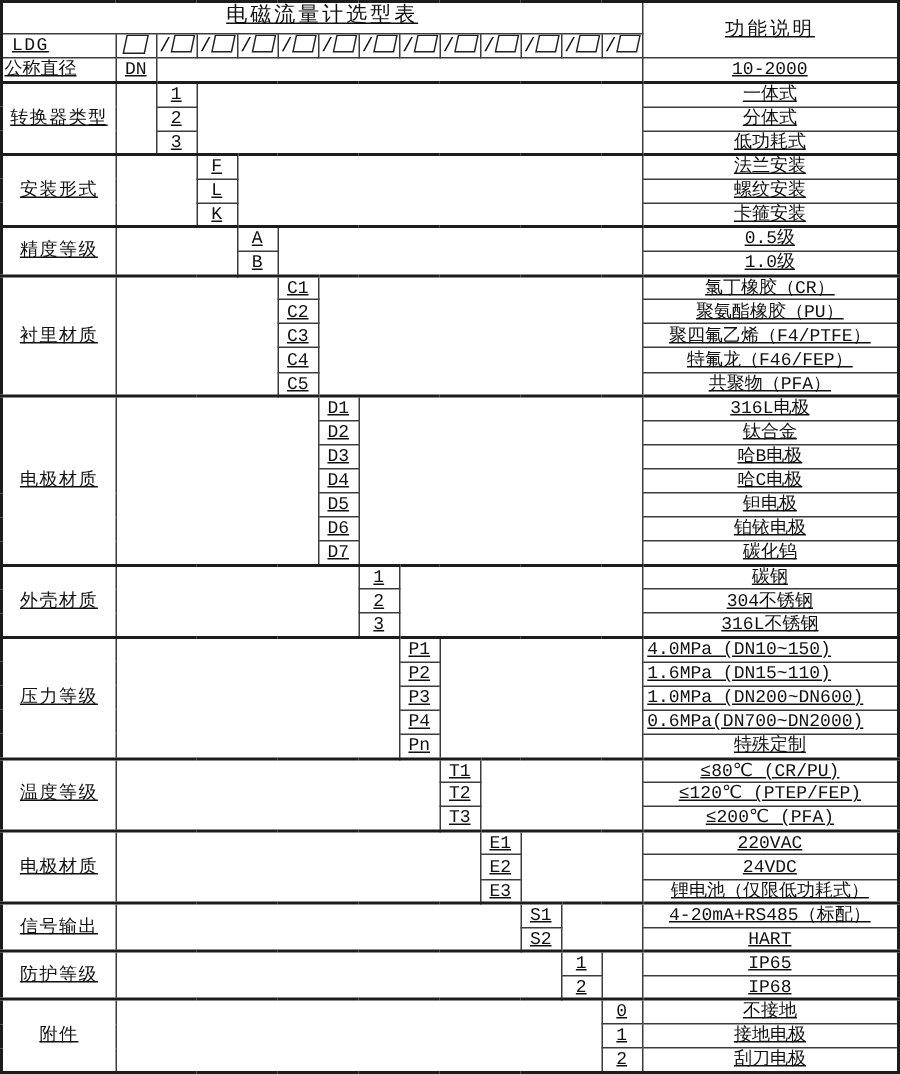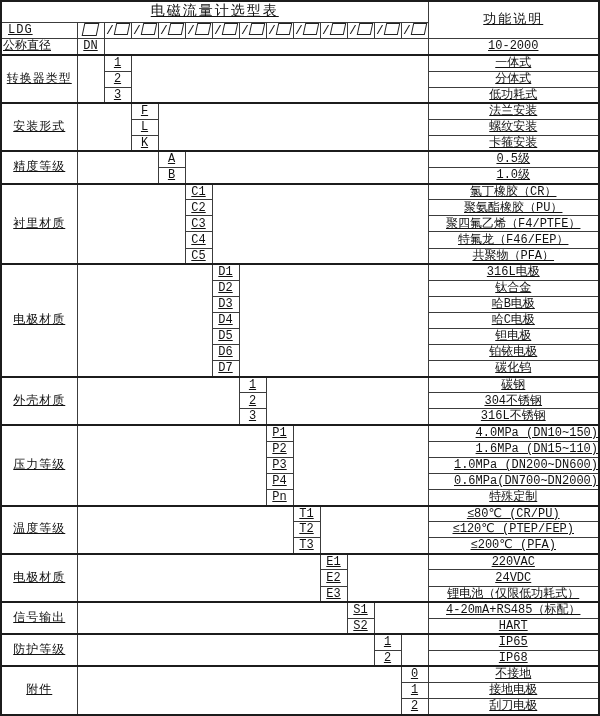--- a/index.html
+++ b/index.html
@@ -17,21 +17,21 @@
     text-align:center;vertical-align:middle;
     padding:0;overflow:hidden;white-space:nowrap;
     line-height:1.05;
   }
   tr.gs td{border-top:2px solid #1c1c1c;}
   td.title{font-size:14px;letter-spacing:2px;font-weight:500;}
   td.fn{font-size:13px;letter-spacing:2px;}
   td.ldg{text-align:left;padding-left:6px;}
   td.lbl{letter-spacing:1px;margin-top:24px;}
   td.lbl.left{text-align:left;padding-left:1px;letter-spacing:0;}
-  td.desc.left{text-align:right;padding-left:3px;}
+  td.desc.left{text-align:left;padding-left:3px;}
   tr.title-row{height:21px;}
   tr.code-row{height:15px;}
   tbody.rows tr{height:16px;}
   .sq{
     display:inline-block;width:12px;height:10px;
     border:1.5px solid #222;background:#fff;
     transform:skewX(-12deg);vertical-align:-1px;
   }
   .sq.big{width:13px;height:11px;}
   .slash{display:inline-block;margin-right:1px;font-size:13px;}

